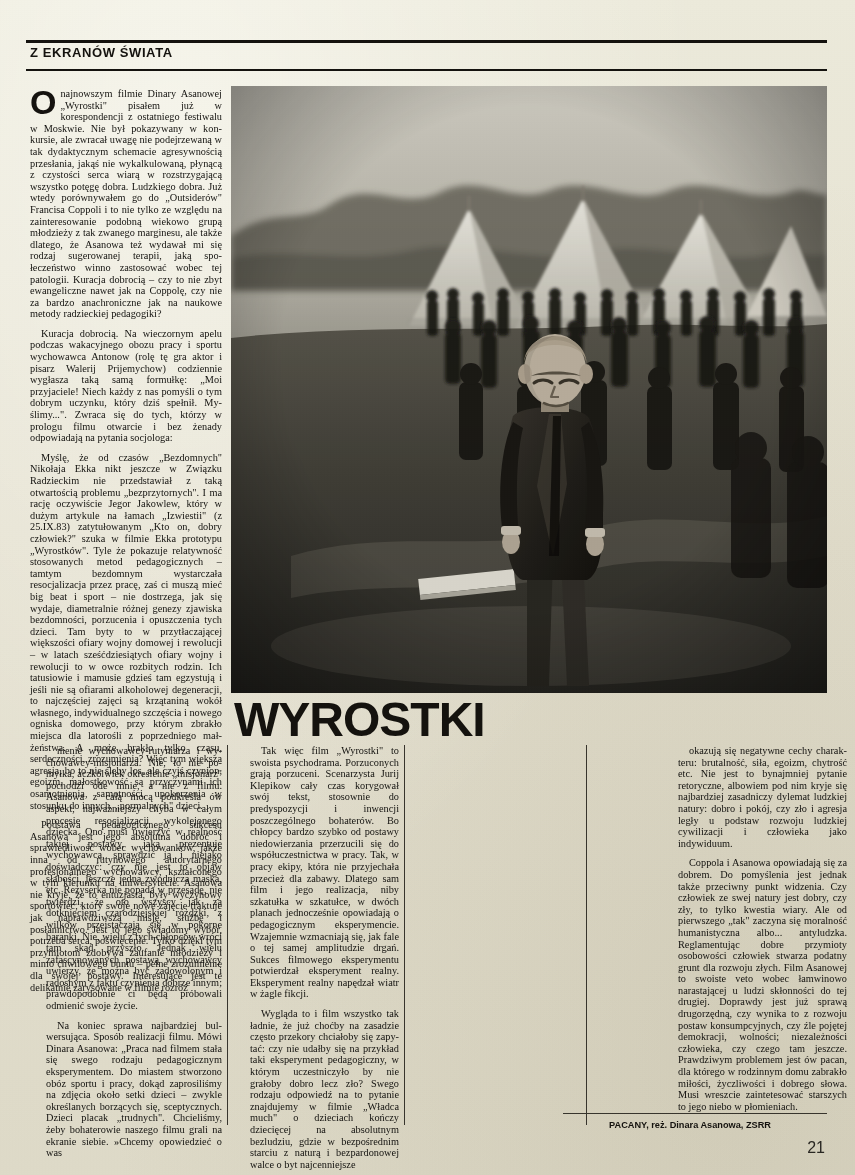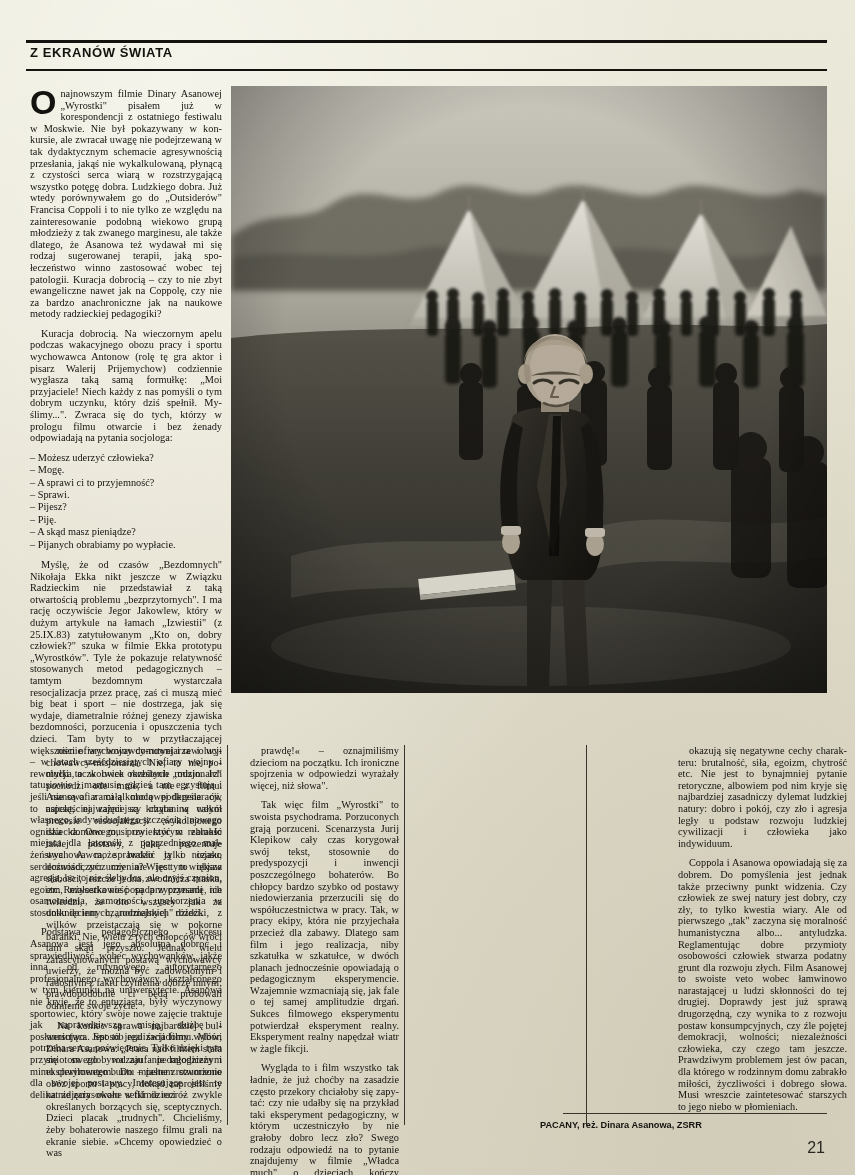--- a/index.html
+++ b/index.html
@@ -158,24 +158,24 @@
   .caption-rule {
     position: absolute;
     left: 563px;
     top: 1113px;
     width: 264px;
     height: 1px;
     background: #38352d;
   }
   .caption {
     position: absolute;
-    left: 540px;
+    left: 558px;
     top: 1120px;
     width: 264px;
-    text-align: left;
+    text-align: center;
     font-family: "Liberation Sans", sans-serif;
     font-weight: bold;
     font-size: 9.2px;
     color: #15130f;
   }
 
   .page-number {
     position: absolute;
     right: 30px;
     bottom: 18px;
@@ -202,30 +202,20 @@
 
   <div class="content">
 
     <div class="header-rule-top"></div>
     <div class="section-title">Z EKRANÓW ŚWIATA</div>
     <div class="header-rule-bottom"></div>
 
     <div class="col-left-top">
       <p class="noindent"><span class="dropcap">O</span><span>najnowszym filmie Dinary Asanowej „Wyrostki" pisa­łem już w korespondencji z ostatniego festiwalu w Moskwie. Nie był pokazywany w kon­kursie, ale zwracał uwagę nie podej­rzewaną w tak dydaktycznym schema­cie agresywnością przesłania, jakąś nie wykalkulowaną, płynącą z czys­tości serca wiarą w rozstrzygającą wszystko potęgę dobra. Ludzkiego dobra. Już wtedy porównywałem go do „Outsiderów" Francisa Coppoli i to nie tylko ze względu na zainteresowa­nie podobną wiekowo grupą młodzie­ży z tak zwanego marginesu, ale także dlatego, że Asanowa też wydawał mi się rodzaj sugerowanej terapii, jaką spo­łeczeństwo winno zastosować wobec tej patologii. Kuracja dobrocią – czy to nie zbyt ewangeliczne nawet jak na Coppolę, czy nie za bardzo anachroni­czne jak na naukowe metody radziec­kiej pedagogiki?</span></p>
       <p>Kuracja dobrocią. Na wieczornym apelu podczas wakacyjnego obozu pracy i sportu wychowawca Antonow (rolę tę gra aktor i pisarz Walerij Prije­mychow) codziennie wygłasza taką samą formułkę: „Moi przyjaciele! Niech każdy z nas pomyśli o tym do­brym uczynku, który dziś spełnił. My­ślimy...". Zwraca się do tych, którzy w prologu filmu otwarcie i bez żenady odpowiadają na pytania socjologa:</p>
-      <ul class="dialog-list">
-        <li>– Możesz uderzyć człowieka?</li>
-        <li>– Mogę.</li>
-        <li>– A sprawi ci to przyjemność?</li>
-        <li>– Sprawi.</li>
-        <li>– Pijesz?</li>
-        <li>– Piję.</li>
-        <li>– A skąd masz pieniądze?</li>
-        <li>– Pijanych obrabiamy po wypłacie.</li>
-      </ul>
       <p>Myślę, że od czasów „Bezdom­nych" Nikołaja Ekka nikt jeszcze w Związku Radzieckim nie przedsta­wiał z taką otwartością problemu „bezprzytornych". I ma rację oczywiś­cie Jegor Jakowlew, który w dużym artykule na łamach „Izwiestii" (z 25.IX.83) zatytułowanym „Kto on, do­bry człowiek?" szuka w filmie Ekka prototypu „Wyrostków". Tyle że poka­zuje relatywność stosowanych me­tod pedagogicznych – tamtym bez­domnym wystarczała resocjalizacja przez pracę, zaś ci muszą mieć big beat i sport – nie dostrzega, jak się wydaje, diametralnie różnej genezy zjawiska bezdomności, porzucenia i opuszczenia tych dzieci. Tam byty to w przytłaczającej większości ofiary wojny domowej i rewolucji – w latach sześćdziesiątych ofiary wojny i rewo­lucji to w owce rozbitych rodzin. Ich tatu­siowie i mamusie gdzieś tam egzystu­ją i jeśli nie są ofiarami alkoholowej degeneracji, to najczęściej zajęci są krzątaniną wokół własnego, indywi­dualnego szczęścia i nowego ogniska domowego, przy którym zbrakło miej­sca dla latorośli z poprzedniego mał­żeństwa. A może brakło tylko czasu, serdeczności, zrozumienia? Więc tym większa agresja, bo to nie śleby los, ale czyjś czynion, egoizm, małostko­wość są przyczynami ich osamotnie­nia, samotności, upokorzenia w stosunku do innych, „normalnych" dzieci.</p>
       <p>Podstawa pedagogicznego sukce­su Asanowa jest jego absolutna do­broć i sprawiedliwość wobec wycho­wanków, jakże inna od rutynowego autorytarnego profesjonalnego wycho­wawcy, kształconego w tym kierunku na uniwersytecie. Asanowa nie kryje, że to entuzjasta, były wyczynowy sporto­wiec, który swoje nowe zajęcie trak­tuje jak naprawdziwszą misję, służbę i posłannictwo. Jest to jego świadomy wybór, potrzeba serca, poświęcenie. Tylko dzięki tym przymiotom zdobywa zaufanie młodzieży i mimo chwilowe­go buntu – pełne zrozumienie dla swojej postawy. Interesujące jest te delikatnie zarysowane w filmie rozróż­</p>
     </div>
 
     <div class="photo-wrap">
       <svg width="596" height="607" viewBox="0 0 596 607" xmlns="http://www.w3.org/2000/svg" role="img">
         <defs>
           <linearGradient id="skyG" x1="0" y1="0" x2="0" y2="1">
             <stop offset="0%" stop-color="#d9d6cb"></stop>
             <stop offset="55%" stop-color="#bfbcb0"></stop>
@@ -413,33 +403,33 @@
           <path d="M324,250 C306,250 293,262 293,280 C293,302 302,318 316,320 C304,312 298,296 299,280 C300,264 310,254 324,250 Z" fill="#000" opacity="0.08"></path>
         </g>
 
         <rect x="0" y="0" width="596" height="607" fill="url(#vig)"></rect>
         <g opacity="0.07">
           <rect x="0" y="0" width="596" height="607" fill="#000"></rect>
         </g>
       </svg>
     </div>
 
+    <div class="masthead">WYROSTKI</div>
 
     <div class="lower">
       <div class="vrule" style="left:197px; height:380px;"></div>
       <div class="vrule" style="left:374px; height:380px;"></div>
       <div class="vrule" style="left:556px; height:380px;"></div>
 
       <div class="col col1">
         <p>nienie wychowawcy-rutyniarza i wy­chowawcy-misjonarza. Nie, to nie po­myłka, aczkolwiek określenie „misjo­narz" pochodzi ode mnie, a nie z fil­mu. Asanowa z całą mocą podkreśla ów aspekt, najważniejszy chyba w ca­łym procesie resocjalizacji wykolejo­nego dziecka. Ono musi uwierzyć w realność takiej postawy, jaką pre­zentuje wychowawca, sprawdzić ją i niejako doświadczyć: czy nie jest to objaw słabości, jeszcze jedna zwodni­cza maska, etc. Reżyserka nie popada w przesadę, nie twierdzi, że oto wszys­cy jak za dotknięciem czarodziejskiej różdżki, z wilków przeistaczają się w pokorne baranki. Nie, wielu z tych chłopców wróci tam skąd przyszło. Jednak wielu zafascynowanych po­stawą wychowawcy uwierzy, że moż­na być zadowolonym i radosnym z faktu czynienia dobrze innym; praw­dopodobnie ci będą próbowali odmie­nić swoje życie.</p>
         <p>Na koniec sprawa najbardziej bul­wersująca. Sposób realizacji filmu. Mówi Dinara Asanowa: „Praca nad filmem stała się swego rodzaju peda­gogicznym eksperymentem. Do mias­tem stworzono obóz sportu i pracy, dokąd zaprosiliśmy na zdjęcia około setki dzieci – zwykle określanych bo­rzących się, sceptycznych. Dzieci pla­cak „trudnych". Chcieliśmy, żeby bohate­rowie naszego filmu grali na ekranie siebie. »Chcemy opowiedzieć o was</p>
       </div>
 
       <div class="col col2">
-        <p>prawdę!« – oznajmiliśmy dzieciom na początku. Ich ironiczne spojrzenia w odpowiedzi wyrażały więcej, niż słowa".</p>
         <p>Tak więc film „Wyrostki" to swoista psychodrama. Porzuconych grają po­rzuceni. Scenarzysta Jurij Klepikow cały czas korygował swój tekst, sto­sownie do predyspozycji i inwencji poszczególnego bohaterów. Bo chłopcy bardzo szybko od postawy niedowierzania przerzucili się do współuczestnictwa w pracy. Tak, w pracy ekipy, która nie przyjechała przecież dla zabawy. Dlatego sam film i jego realizacja, niby szkatułka w szkatułce, w dwóch planach jedno­cześnie opowiadają o pedagogicznym eksperymencie. Wzajemnie wzmac­niają się, jak fale o tej samej amplitu­dzie drgań. Sukces filmowego ekspe­rymentu potwierdzał eksperyment re­alny. Eksperyment realny napędzał wiatr w żagle fikcji.</p>
         <p>Wygląda to i film wszystko tak ładnie, że już choćby na zasadzie często przekory chciałoby się zapy­tać: czy nie udałby się na przykład taki eksperyment pedagogiczny, w którym uczestniczyło by nie grałoby dobro lecz zło? Swego rodzaju odpowiedź na to pytanie znajdujemy w filmie „Władca much" o dzieciach kończy dziecięcej na absolutnym bezludziu, gdzie w bezpośrednim starciu z naturą i bez­pardonowej walce o byt najcenniejsze</p>
       </div>
 
       <div class="col col5">
         <p>okazują się negatywne cechy charak­teru: brutalność, siła, egoizm, chy­trość etc. Nie jest to bynajmniej pyta­nie retoryczne, albowiem pod nim kry­je się najbardziej zasadniczy dylemat ludzkiej natury: dobro i pokój, czy zło i agresja legły u podstaw rozwoju ludzkiej cywilizacji i człowieka jako indywiduum.</p>
         <p>Coppola i Asanowa opowiadają się za dobrem. Do pomyślenia jest jednak także przeciwny punkt widzenia. Czy człowiek ze swej natury jest dobry, czy zły, to tylko kwestia wiary. Ale od pierwszego „tak" zaczyna się moral­ność humanistyczna albo... antyludz­ka. Reglamentując dobre przymioty osobowości człowiek stwarza podat­ny grunt dla rozwoju złych. Film Asa­nowej to swoiste veto wobec łamwino­wo narastającej u ludzi skłonności do tej drugiej. Doprawdy jest już sprawą drugorzędną, czy wynika to z rozwoju postaw konsumpcyjnych, czy źle po­jętej demokracji, wolności; niezależ­ności człowieka, czy czego tam jesz­cze. Prawdziwym problemem jest ów pacan, dla którego w rodzinnym domu zabrakło miłości, życzliwości i dobre­go słowa. Musi wreszcie zainteteso­wać starszych to jego niebo w płomie­niach.</p>
       </div>
     </div>
 

